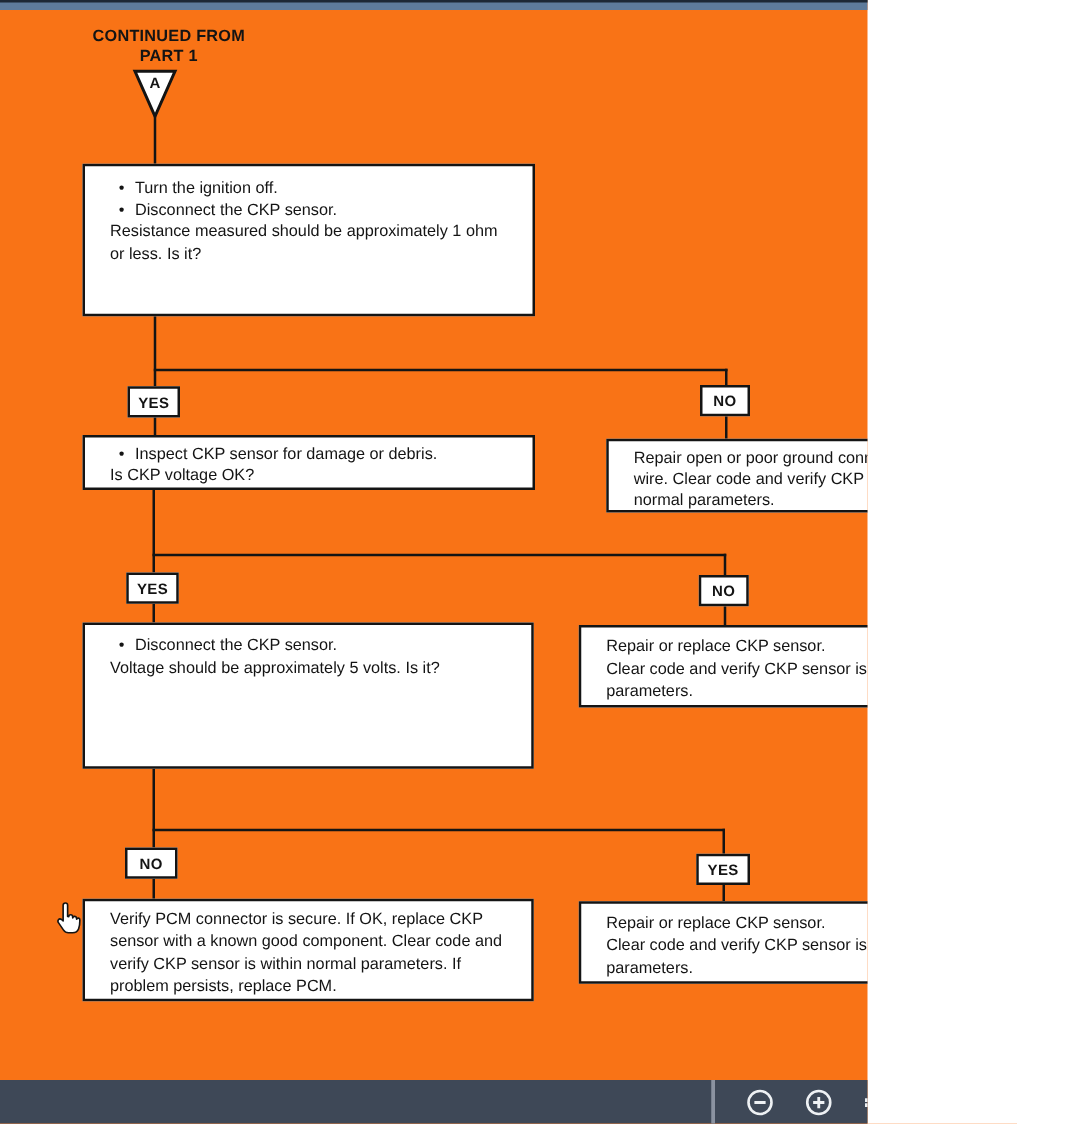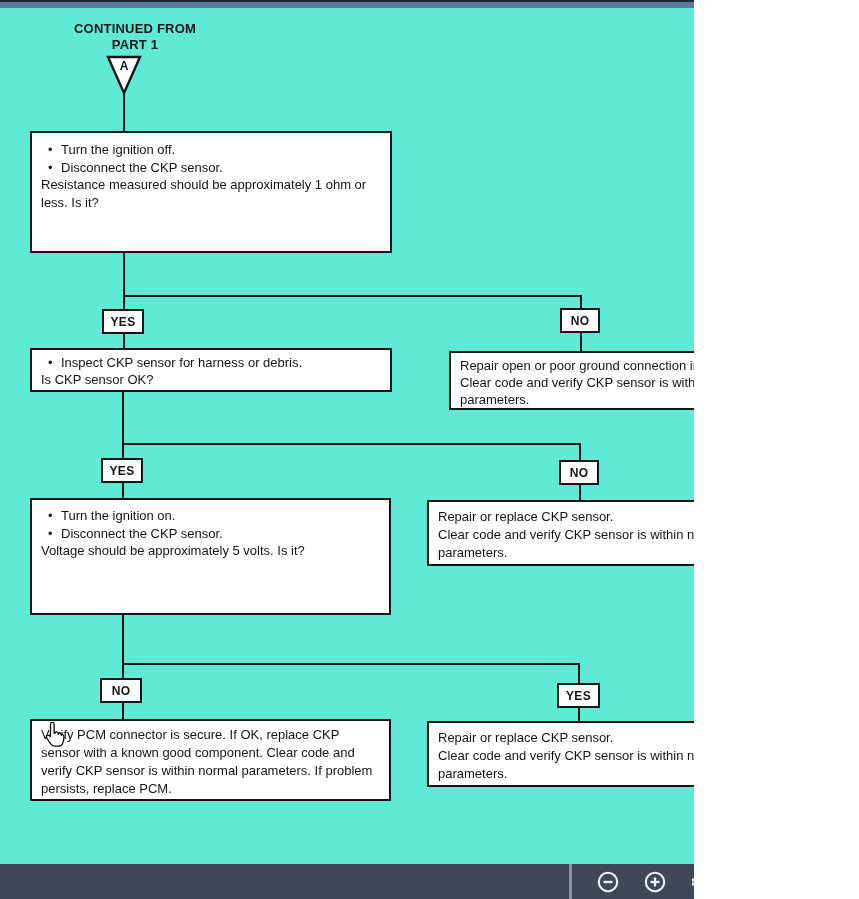--- a/index.html
+++ b/index.html
@@ -1,17 +1,17 @@
 <!DOCTYPE html>
 <html><head>
 <meta charset="utf-8">
 <style>
   * { margin:0; padding:0; box-sizing:border-box; }
   body { background:#ffffff; font-family:"Liberation Sans", sans-serif; }
-  .canvas { position:relative; width:694px; height:899px; overflow:hidden; background:#5eead4; }
+  .canvas { position:relative; width:694px; height:899px; overflow:hidden; background:#f97316; }
 
   
   .topbar { position:absolute; left:0; top:0; width:859px; height:8px;
             background:#5e7b9b; border-top:2px solid #1d2835; }
 
   
   .close-btn { position:absolute; left:799px; top:26px; width:63px; height:63px;
                border-radius:50%; background:#efeff0; display:flex; align-items:center;
                justify-content:center; cursor:pointer; }
 
@@ -21,21 +21,21 @@
                font-size:13px; line-height:16px; letter-spacing:0.2px; }
   .tri-wrap { position:absolute; left:104px; top:54px; width:40px; height:42px; }
   .tri-label { position:absolute; left:104px; top:59px; width:40px; text-align:center;
                font-weight:bold; font-size:12px; color:#141414; }
 
   .vline, .hline { position:absolute; background:#141414; }
   .vline { width:2px; }
   .hline { height:2px; }
 
   .box { position:absolute; border:2px solid #141414; background:#fff; color:#141414;
-         font-size:13px; line-height:17.5px; padding:6px 9px; }
+         font-size:13px; line-height:17.5px; padding:6px 20px;margin-left:36px; }
   .bullet { position:relative; padding-left:20px; }
   .bullet::before { content:"\2022"; position:absolute; left:7px; }
 
   .tag { position:absolute; border:2px solid #141414; background:#fff; color:#141414;
          font-weight:bold; font-size:12px; display:flex; align-items:center;
          justify-content:center; letter-spacing:0.3px; }
 
   .ref-code { left:762px; top:808px; font-size:15px; letter-spacing:0.4px; color:#222; }
 
   .cursor { position:absolute; left:42px; top:721px; z-index:30; }
@@ -85,31 +85,30 @@
     <div class="box" style="left:30px; top:131px; width:362px; height:122px; padding-top:8px;">
       <div class="bullet">Turn the ignition off.</div>
       <div class="bullet">Disconnect the CKP sensor.</div>
       <div>Resistance measured should be approximately 1 ohm or less. Is it?</div>
     </div>
 
     <div class="tag" style="left:102px; top:309px; width:42px; height:25px;">YES</div>
     <div class="tag" style="left:560px; top:308px; width:40px; height:25px;">NO</div>
 
     <div class="box" style="left:30px; top:348px; width:362px; height:44px; padding-top:4px; line-height:17px;">
-      <div class="bullet">Inspect CKP sensor for harness or debris.</div>
-      <div>Is CKP sensor OK?</div>
+      <div class="bullet">Inspect CKP sensor for damage or debris.</div>
+      <div>Is CKP voltage OK?</div>
     </div>
 
     <div class="box" style="left:449px; top:351px; width:351px; height:59px; padding-top:4px; line-height:17px;">Repair open or poor ground connection in ground wire. Clear code and verify CKP sensor is within normal parameters.</div>
 
     <div class="tag" style="left:101px; top:458px; width:42px; height:25px;">YES</div>
     <div class="tag" style="left:559px; top:460px; width:40px; height:25px;">NO</div>
 
     <div class="box" style="left:30px; top:498px; width:361px; height:117px; padding-top:7px; line-height:17.5px;">
-      <div class="bullet">Turn the ignition on.</div>
       <div class="bullet">Disconnect the CKP sensor.</div>
       <div>Voltage should be approximately 5 volts. Is it?</div>
     </div>
 
     <div class="box" style="left:427px; top:500px; width:351px; height:66px; padding-top:6px; line-height:18px;">
       <div>Repair or replace CKP sensor.</div>
       <div>Clear code and verify CKP sensor is within normal parameters.</div>
     </div>
 
     <div class="tag" style="left:100px; top:678px; width:42px; height:25px;">NO</div>

